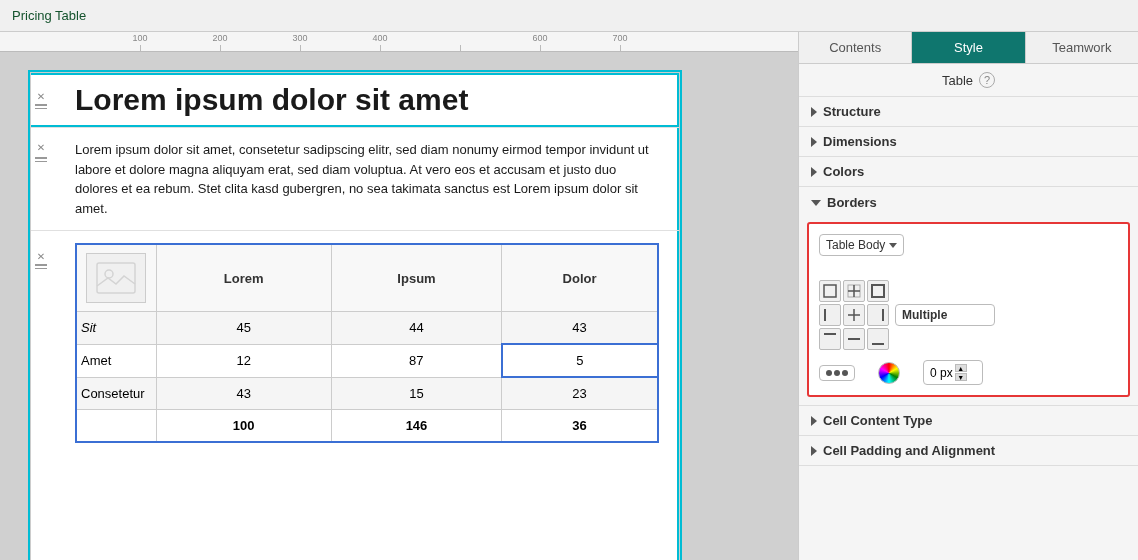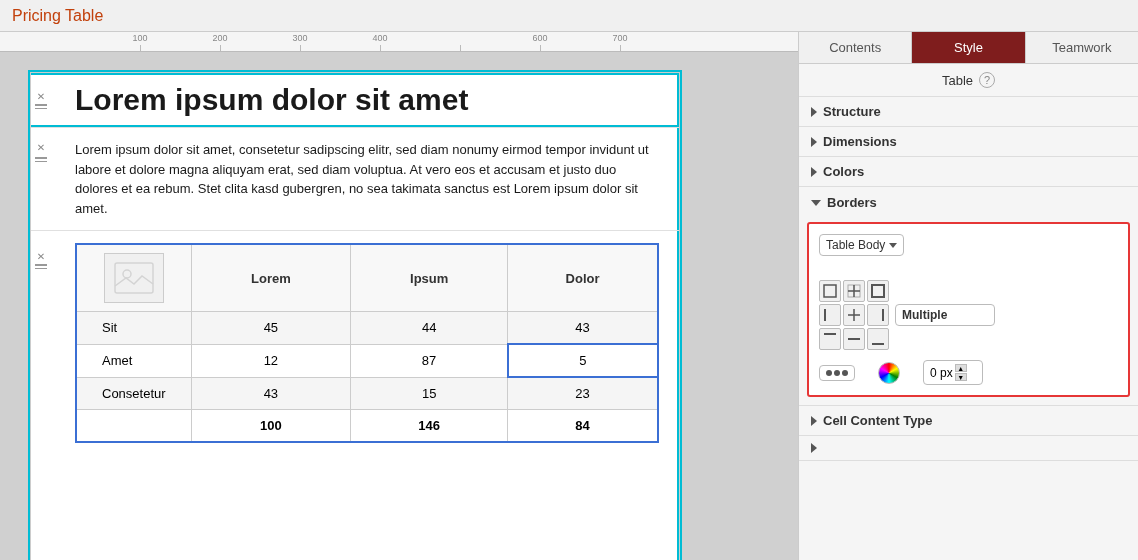--- a/index.html
+++ b/index.html
@@ -6,22 +6,22 @@
     body { font-family: -apple-system, BlinkMacSystemFont, "Helvetica Neue", Arial, sans-serif; font-size: 13px; background: #e8e8e8; width: 1138px; height: 560px; overflow: hidden; display: flex; flex-direction: column; }
 
     
     .top-bar {
       height: 32px;
       background: #f0f0f0;
       border-bottom: 1px solid #ccc;
       display: flex;
       align-items: center;
       padding: 0 12px;
-      font-size: 16px;
-      color: #c2410c;
+      font-size: 13px;
+      color: #14532d;
     }
 
     
     .main-layout {
       display: flex;
       flex: 1;
       overflow: hidden;
     }
 
     
@@ -108,21 +108,21 @@
       position: relative;
     }
 
     .data-table {
       width: 100%;
       border-collapse: collapse;
       border: 2px solid #3b6fd4;
     }
     .data-table th, .data-table td {
       border: 1px solid #ccc;
-      padding: 8px 25px;
+      padding: 8px 4px;
       text-align: center;
       font-size: 13px;
     }
     .data-table thead th {
       background: #f8f8f8;
       font-weight: 600;
       color: #333;
     }
     .data-table .img-cell {
       width: 80px;
@@ -168,21 +168,21 @@
       display: flex;
       align-items: center;
       justify-content: center;
       font-size: 13px;
       color: #555;
       cursor: pointer;
       border-right: 1px solid #ccc;
     }
     .panel-tab:last-child { border-right: none; }
     .panel-tab.active {
-      background: #7f1d1d;
+      background: #0f766e;
       color: white;
       font-weight: 500;
     }
 
     
     .panel-title {
       display: flex;
       align-items: center;
       justify-content: center;
       gap: 6px;
@@ -466,42 +466,42 @@
                     </svg>
                   </div>
                 </th>
                 <th>Lorem</th>
                 <th>Ipsum</th>
                 <th>Dolor</th>
               </tr>
             </thead>
             <tbody>
               <tr>
-                <td style="text-align:left;">Sit</td>
+                <td style="text-align:left;font-style:italic;">Sit</td>
                 <td>45</td>
                 <td>44</td>
                 <td>43</td>
               </tr>
               <tr>
                 <td style="text-align:left;">Amet</td>
                 <td>12</td>
                 <td>87</td>
                 <td class="selected-cell">5</td>
               </tr>
               <tr>
                 <td style="text-align:left;margin-top:48px;">Consetetur</td>
                 <td>43</td>
                 <td>15</td>
                 <td>23</td>
               </tr>
               <tr style="background:#f8f8f8;">
                 <td></td>
                 <td style="font-weight:700;">100</td>
                 <td style="font-weight:700;">146</td>
-                <td style="font-weight:700;">84</td>
+                <td style="font-weight:700;">36</td>
               </tr>
             </tbody>
           </table>
         </div>
       </div>
     </div>
   </div>
 
   <div class="right-panel">
 
@@ -641,18 +641,19 @@
     <div class="panel-section-collapsed">
       <div class="panel-section-header">
         <div class="triangle-right"></div>
         <span>Cell Content Type</span>
       </div>
     </div>
 
     <div class="panel-section-collapsed">
       <div class="panel-section-header">
         <div class="triangle-right"></div>
+        <span>Cell Padding and Alignment</span>
       </div>
     </div>
 
   </div>
 
 </div>
 
 </body></html>

